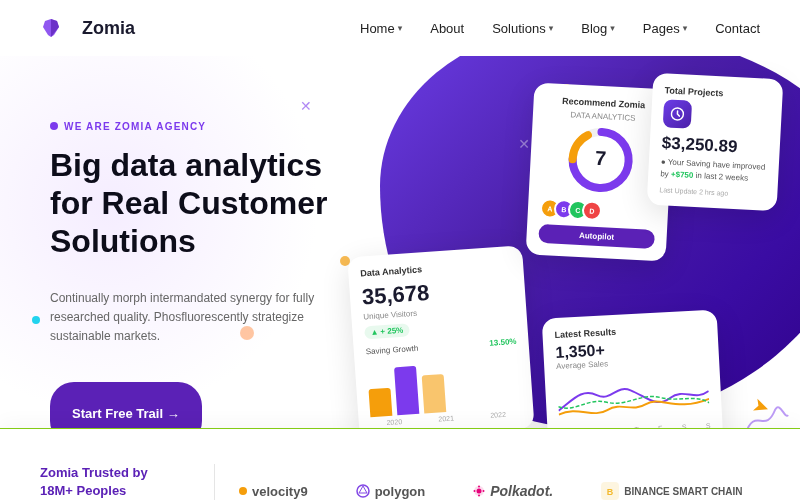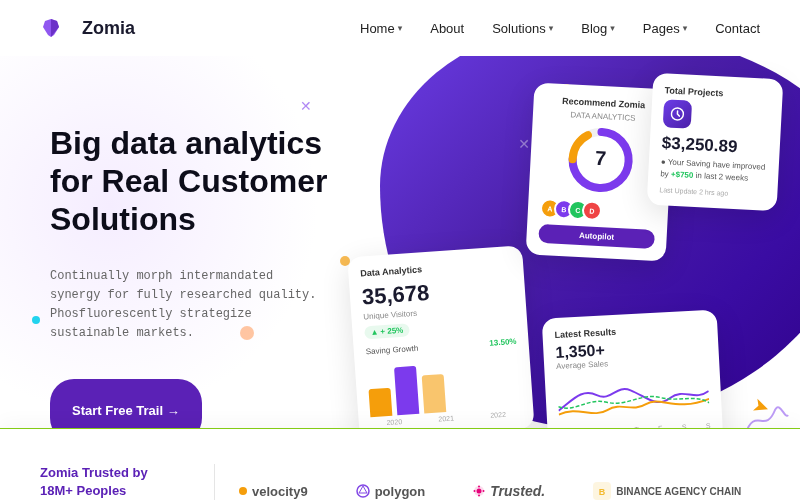--- a/index.html
+++ b/index.html
@@ -48,21 +48,20 @@
       text-transform: uppercase; margin-bottom: 14px;
     }
     .badge-dot { width: 8px; height: 8px; background: #7c3aed; border-radius: 50%; }
     .hero-title {
       font-size: 32px; font-weight: 800; color: #0d0d1a; line-height: 1.2;
       margin-bottom: 28px;
     }
     .hero-desc {
       font-size: 12px; color: #666; line-height: 1.6; margin-bottom: 36px;
       max-width: 280px;
-      font-family: Liberation Mono, monospace;
     }
     .cta-btn {
       display: inline-flex; align-items: center; gap: 8px;
       background: #5b21b6; color: #fff; font-size: 13px; font-weight: 600;
       padding: 24px 22px; border-radius: 24px; cursor: pointer; border: none;
       width: fit-content;
     }
 
     
     .hero-right {
@@ -209,20 +208,24 @@
   <div class="blob-right"></div>
 
   <div class="deco-x" style="top:42px;left:300px;">✕</div>
   <div class="deco-x" style="top:80px;right:270px;color:#fff;opacity:0.4;">✕</div>
   <div class="deco-circle" style="width:8px;height:8px;background:#22d3ee;top:260px;left:32px;"></div>
   <div class="deco-circle" style="width:10px;height:10px;background:#f59e0b;top:200px;left:340px;opacity:0.7;"></div>
   <div class="deco-circle" style="width:14px;height:14px;background:rgba(255,160,100,0.6);bottom:160px;left:240px;"></div>
   <div class="deco-circle" style="width:7px;height:7px;background:#f59e0b;top:28px;right:230px;"></div>
 
   <div class="hero-left">
+    <div class="badge">
+      <div class="badge-dot"></div>
+      <span>WE ARE ZOMIA AGENCY</span>
+    </div>
     <h1 class="hero-title">Big data analytics for Real Customer Solutions</h1>
     <p class="hero-desc">Continually morph intermandated synergy for fully researched quality. Phosfluorescently strategize sustainable markets.</p>
     <button class="cta-btn">Start Free Trail →</button>
   </div>
 
   <div class="hero-right">
 
     <div class="card card-analytics" style="transform: rotate(-4deg); transform-origin: bottom left;">
       <div class="card-title-sm">Data Analytics</div>
       <div class="metric-big">35,678</div>
@@ -341,23 +344,23 @@
     </div>
     <div class="brand-logo" style="font-style:italic;font-size:14px;">
       <svg width="12" height="12" viewBox="0 0 12 12">
         <circle cx="6" cy="6" r="5" fill="#e6007a" opacity="0.15"></circle>
         <circle cx="6" cy="6" r="2.5" fill="#e6007a"></circle>
         <circle cx="6" cy="1.5" r="1" fill="#e6007a"></circle>
         <circle cx="6" cy="10.5" r="1" fill="#e6007a"></circle>
         <circle cx="1.5" cy="6" r="1" fill="#e6007a"></circle>
         <circle cx="10.5" cy="6" r="1" fill="#e6007a"></circle>
       </svg>
-      <span>Trusted.</span>
+      <span>Polkadot.</span>
     </div>
     <div class="brand-logo" style="font-size:10px;">
       <svg width="18" height="18" viewBox="0 0 18 18">
         <rect width="18" height="18" rx="4" fill="#F3BA2F" opacity="0.15"></rect>
         <text x="9" y="13" text-anchor="middle" font-size="9" font-weight="700" fill="#F3BA2F">B</text>
       </svg>
-      <span>BINANCE AGENCY CHAIN</span>
+      <span>BINANCE SMART CHAIN</span>
     </div>
   </div>
 </div>
 
 </body></html>

